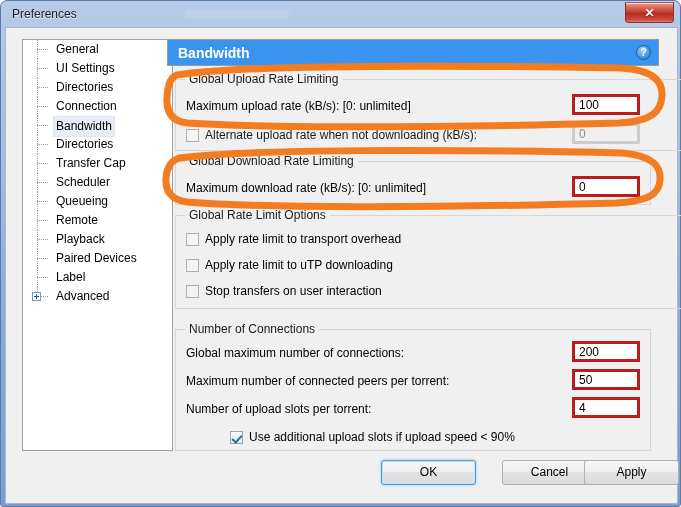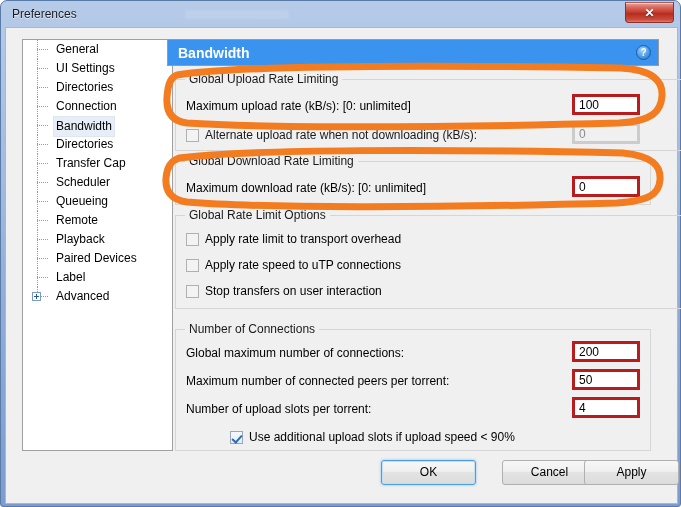--- a/index.html
+++ b/index.html
@@ -342,21 +342,21 @@
       </div>
 
       <div class="group" style="left:8px; top:176px; width:538px; height:94px;">
         <span class="legend">Global Rate Limit Options</span>
         <div class="cb-row" style="left:10px; top:16px;">
           <span class="cbox"></span>
           <span class="cb-label">Apply rate limit to transport overhead</span>
         </div>
         <div class="cb-row" style="left:10px; top:42px;">
           <span class="cbox"></span>
-          <span class="cb-label">Apply rate speed to uTP connections</span>
+          <span class="cb-label">Apply rate limit to uTP downloading</span>
         </div>
         <div class="cb-row" style="left:10px; top:68px;">
           <span class="cbox"></span>
           <span class="cb-label">Stop transfers on user interaction</span>
         </div>
       </div>
 
       <div class="group" style="left:8px; top:290px; width:476px; height:122px;">
         <span class="legend">Number of Connections</span>
 

